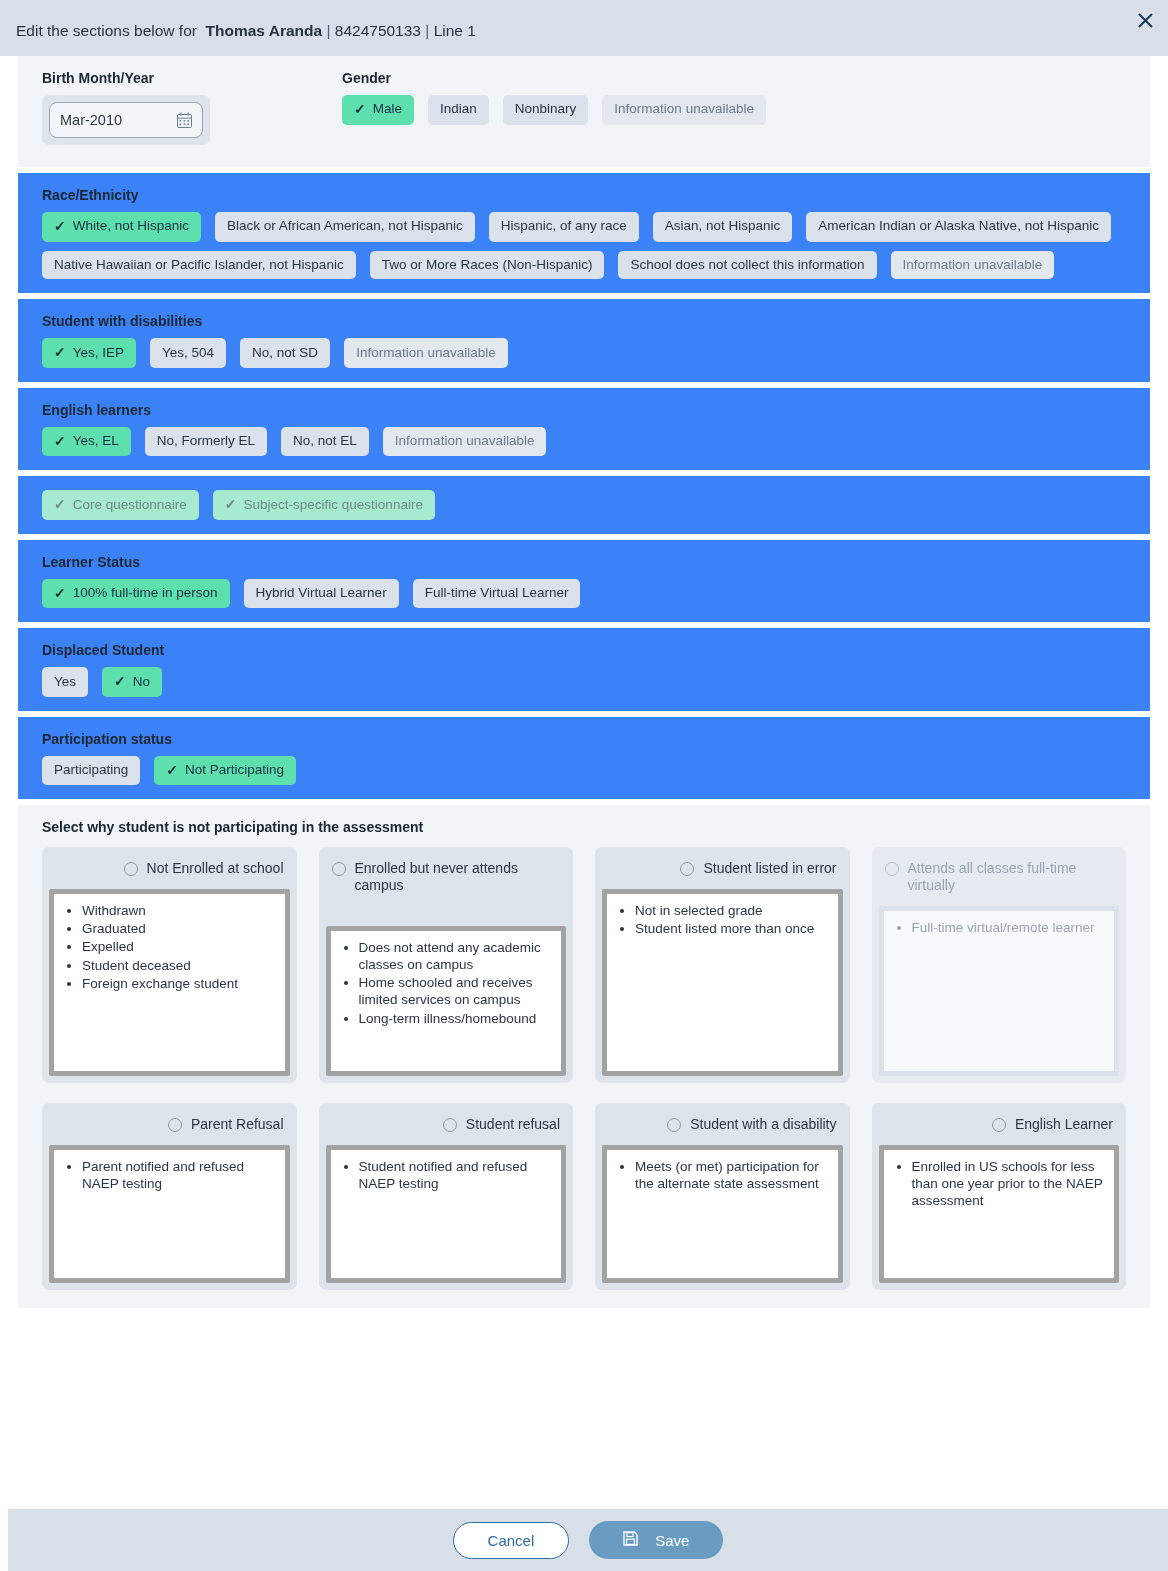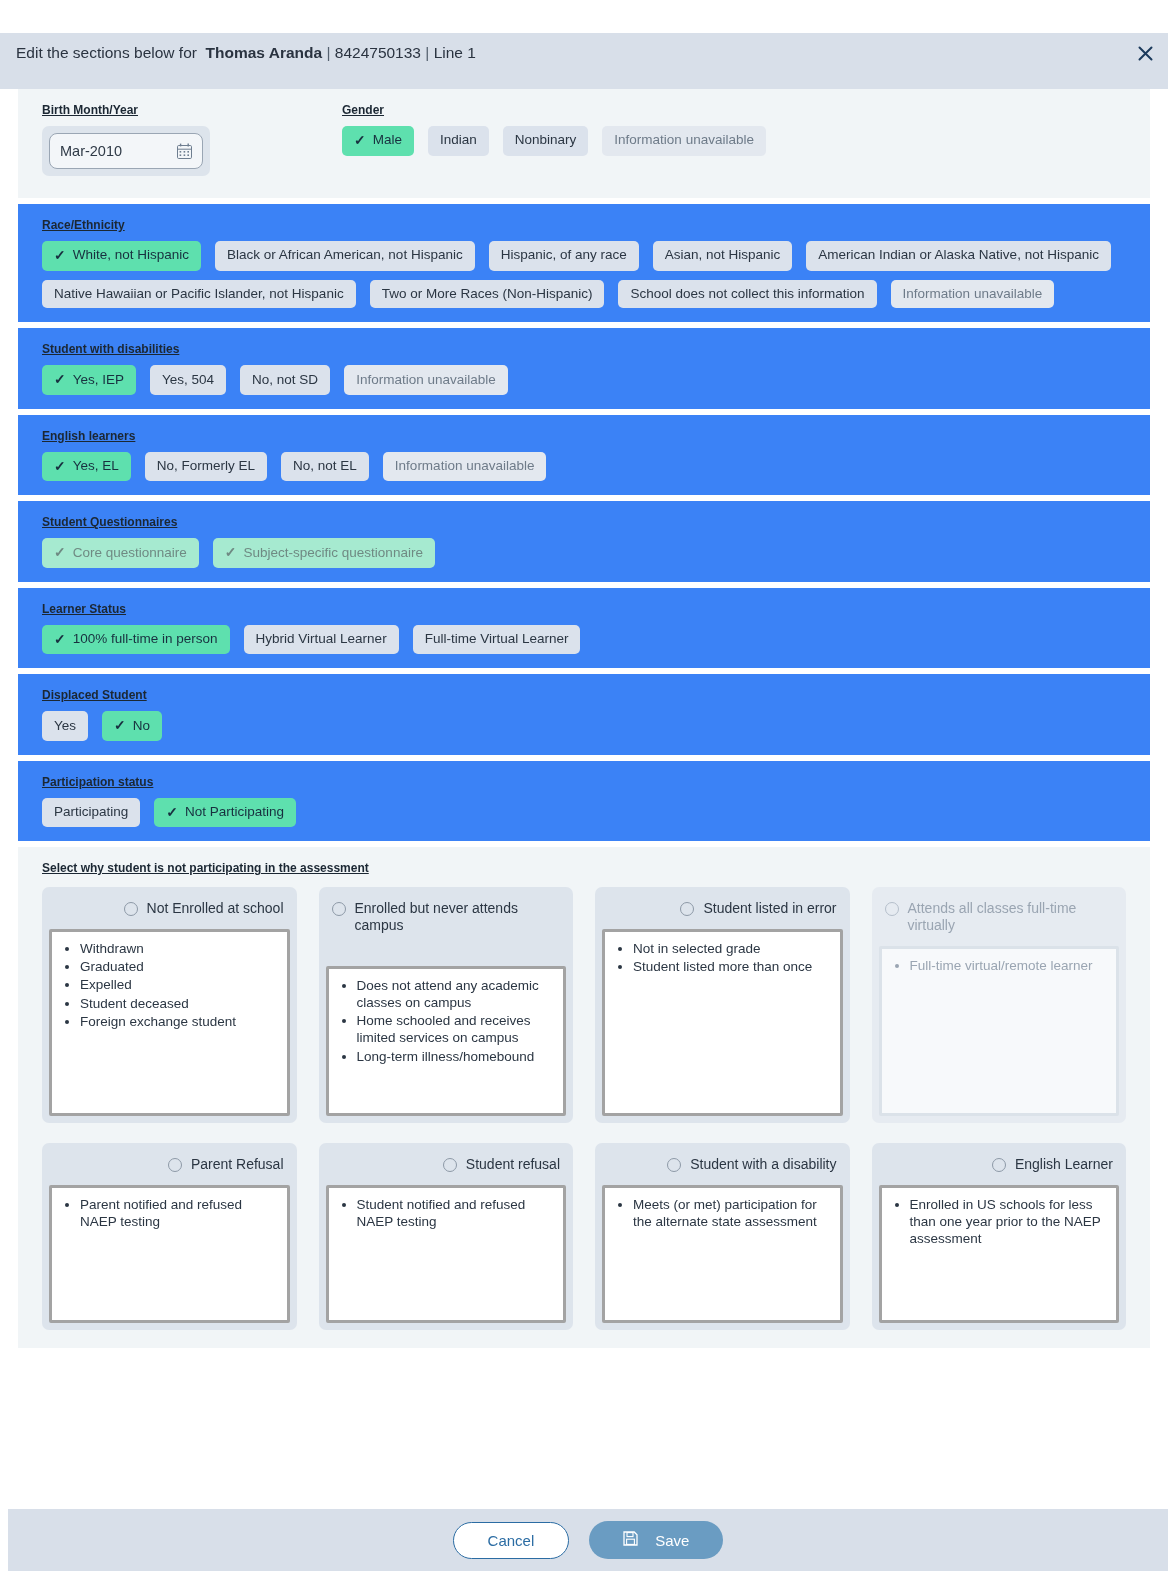--- a/index.html
+++ b/index.html
@@ -10,46 +10,44 @@
     font-family:"Liberation Sans", sans-serif;
     font-size:14px;
     color:#2a3340;
     overflow:hidden;
   }
 
   
   .topbar{
     height:40px;
     background:#d8dfe9;
-    display:flex; align-items:center;
+    display:flex; align-items:flex-end;
     padding:0 14px 0 16px;
     position:relative;
-    margin-top:33px;
   }
   .topbar-title{ font-size:15.5px; color:#2a3340; white-space:nowrap; }
   .topbar-title b{ font-weight:bold; }
   .topbar-sep{ color:#55616f; }
   .close-btn{
     position:absolute; right:10px; top:7px;
     width:26px;height:26px;
     display:flex;align-items:center;justify-content:center;
     cursor:pointer; color:#1b3a5c; font-size:20px; line-height:1;
   }
   .header-shadow{ height:16px; background:#d8dfe9; }
 
   
   .section{
     background:#3b82f6;
     margin:0 18px 6px 18px;
     padding:14px 0 14px 0;
   }
   .sec-title{
-    font-weight:bold; font-size:12px; color:#1b2733;
+    font-weight:bold; font-size:14px; color:#1b2733;
     margin:0 0 9px 24px;
-    text-decoration:underline;
   }
   .pill-row{ display:flex; flex-wrap:wrap; gap:9px 14px; margin-left:24px; padding-right:20px; }
 
   .pill{
     background:#dbe2ec;
     color:#2b3643;
     border:none; border-radius:5px;
     padding:6px 12px;
     font-size:13.5px;
     font-family:"Liberation Sans", sans-serif;
@@ -112,21 +110,21 @@
   }
   .np-card.disabled .np-head{ color:#9aa5b2; }
   .radio{
     width:14px;height:14px;border-radius:50%;
     border:1px solid #8d99a7; background:transparent;
     flex:0 0 14px; margin-top:2px;
   }
   .np-card.disabled .radio{ border-color:#b5bfcb; }
   .np-body{
     background:#ffffff;
-    border:3px solid #a3a3a3;
+    border:5px solid #a3a3a3;
     border-radius:2px;
     flex:1;
     min-height:138px;
     padding:8px 10px 8px 0;
   }
   .np-card.disabled .np-body{ background:#f7f9fb; border-color:#dbe2e9; }
   .np-body ul{ margin:0; padding-left:28px; }
   .np-body li{
     font-size:13.5px; line-height:1.27; color:#2b3643;
     margin-bottom:1px;
@@ -285,21 +283,20 @@
       <button class="pill">
         <span>No, not EL</span>
       </button>
       <button class="pill muted">
         <span>Information unavailable</span>
       </button>
     </div>
 </div>
 
 <div class="section">
-  <div class="sec-title">Student Questionnaires</div>
   <div class="pill-row">
       <button class="pill sel disabled">
         <span class="ck">✓</span>
         <span>Core questionnaire</span>
       </button>
       <button class="pill sel disabled">
         <span class="ck">✓</span>
         <span>Subject-specific questionnaire</span>
       </button>
     </div>

